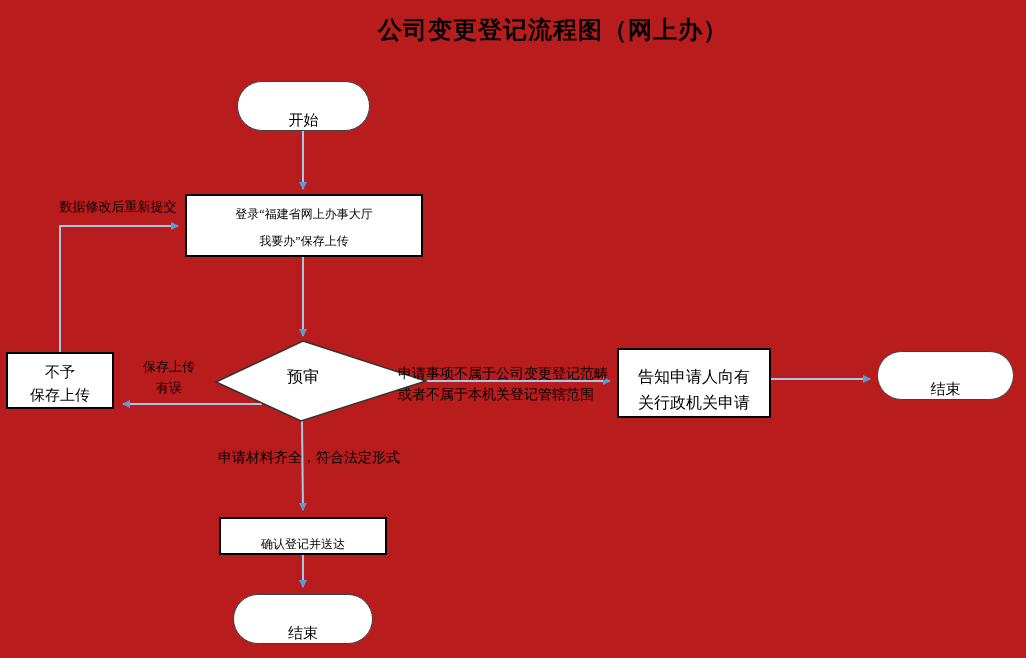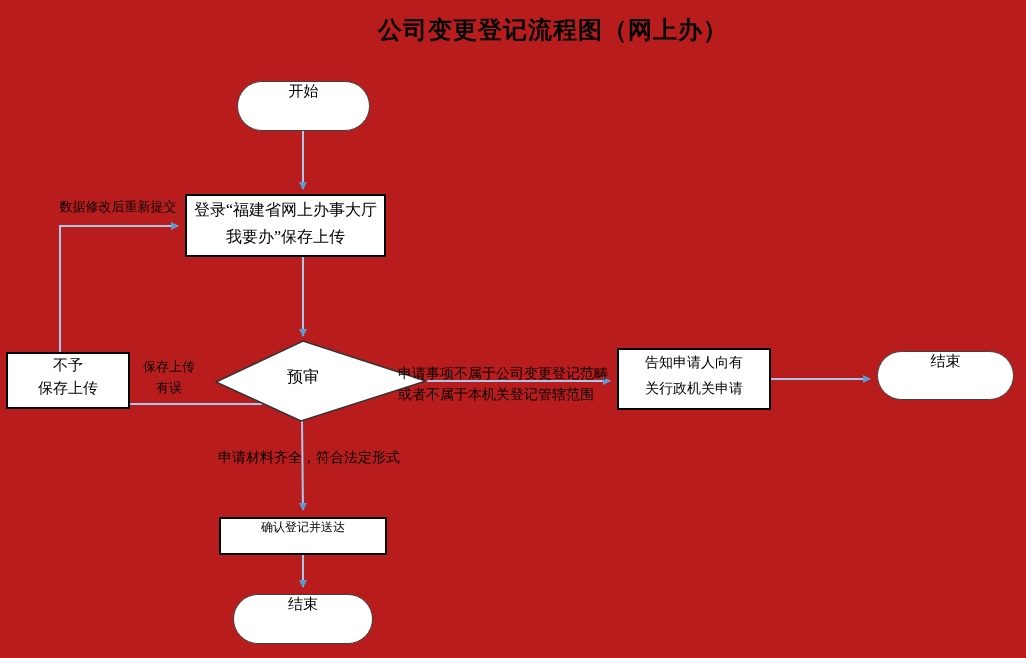--- a/index.html
+++ b/index.html
@@ -29,37 +29,37 @@
     text-align: center;
     font-size: 24px;
     font-weight: bold;
     letter-spacing: 1px;
   }
   .node {
     position: absolute;
     display: flex;
     flex-direction: column;
     align-items: center;
-    justify-content: flex-start;
+    justify-content: flex-end;
     text-align: center;
     background: #ffffff;
     box-sizing: border-box;
   }
   .terminator {
     border: 1.5px solid #404040;
     border-radius: 26px;
     font-size: 15px;
   }
   .process {
     border: 2px solid #000000;
   }
   .node-start   { left: 237px; top: 81px;  width: 133px; height: 50px; }
-  .node-login   { left: 185px; top: 194px; width: 201px; height: 63px; font-size: 16px; line-height: 27px; }
-  .node-nosave  { left: 6px;   top: 352px; width: 124px; height: 57px; font-size: 15px; line-height: 23px; }
-  .node-notify  { left: 617px; top: 348px; width: 154px; height: 62px; font-size: 14px; line-height: 26px; }
+  .node-login   { left: 185px; top: 194px; width: 238px; height: 63px; font-size: 12px; line-height: 27px; }
+  .node-nosave  { left: 6px;   top: 352px; width: 108px; height: 57px; font-size: 15px; line-height: 23px; }
+  .node-notify  { left: 617px; top: 348px; width: 154px; height: 70px; font-size: 16px; line-height: 26px; }
   .node-confirm { left: 219px; top: 517px; width: 168px; height: 38px; font-size: 12px; }
   .node-end-right  { left: 877px; top: 351px; width: 137px; height: 49px; }
   .node-end-bottom { left: 233px; top: 594px; width: 140px; height: 50px; }
   .diamond-label {
     position: absolute;
     left: 253px; top: 367px;
     width: 100px;
     text-align: center;
     font-size: 16px;
   }

